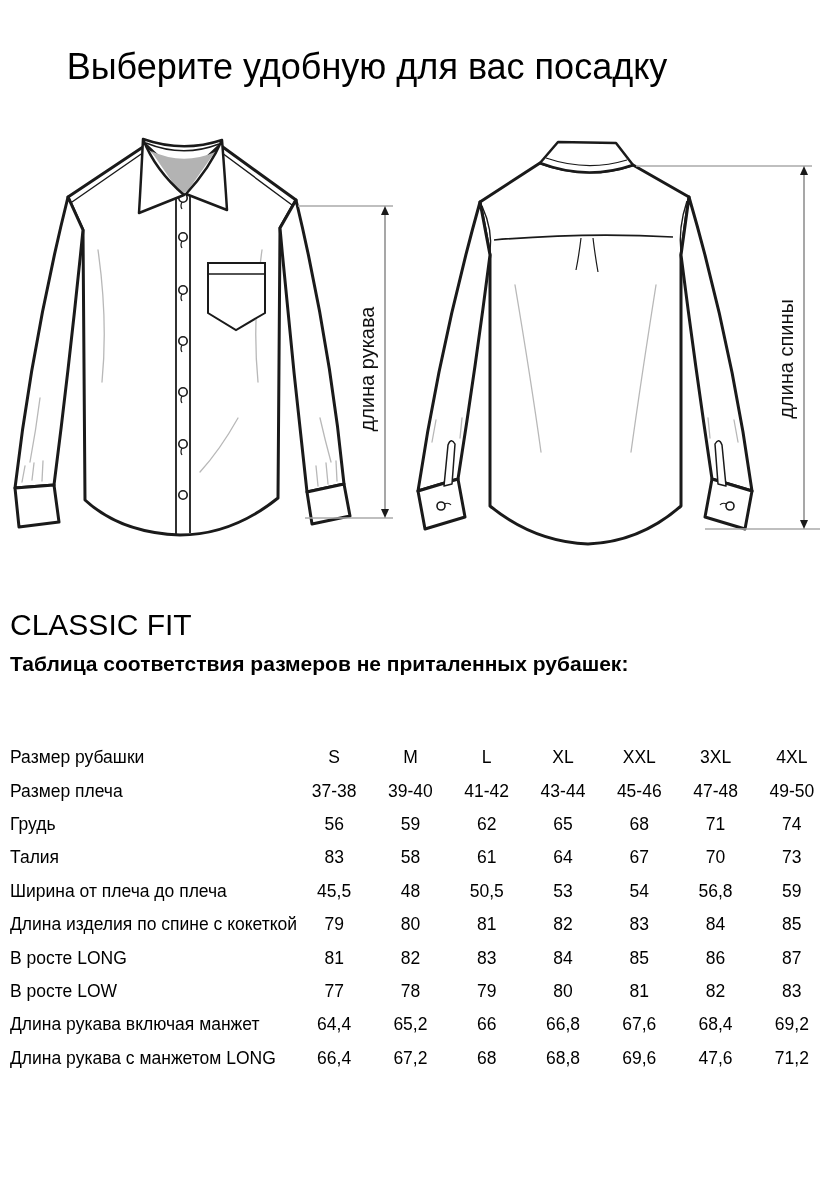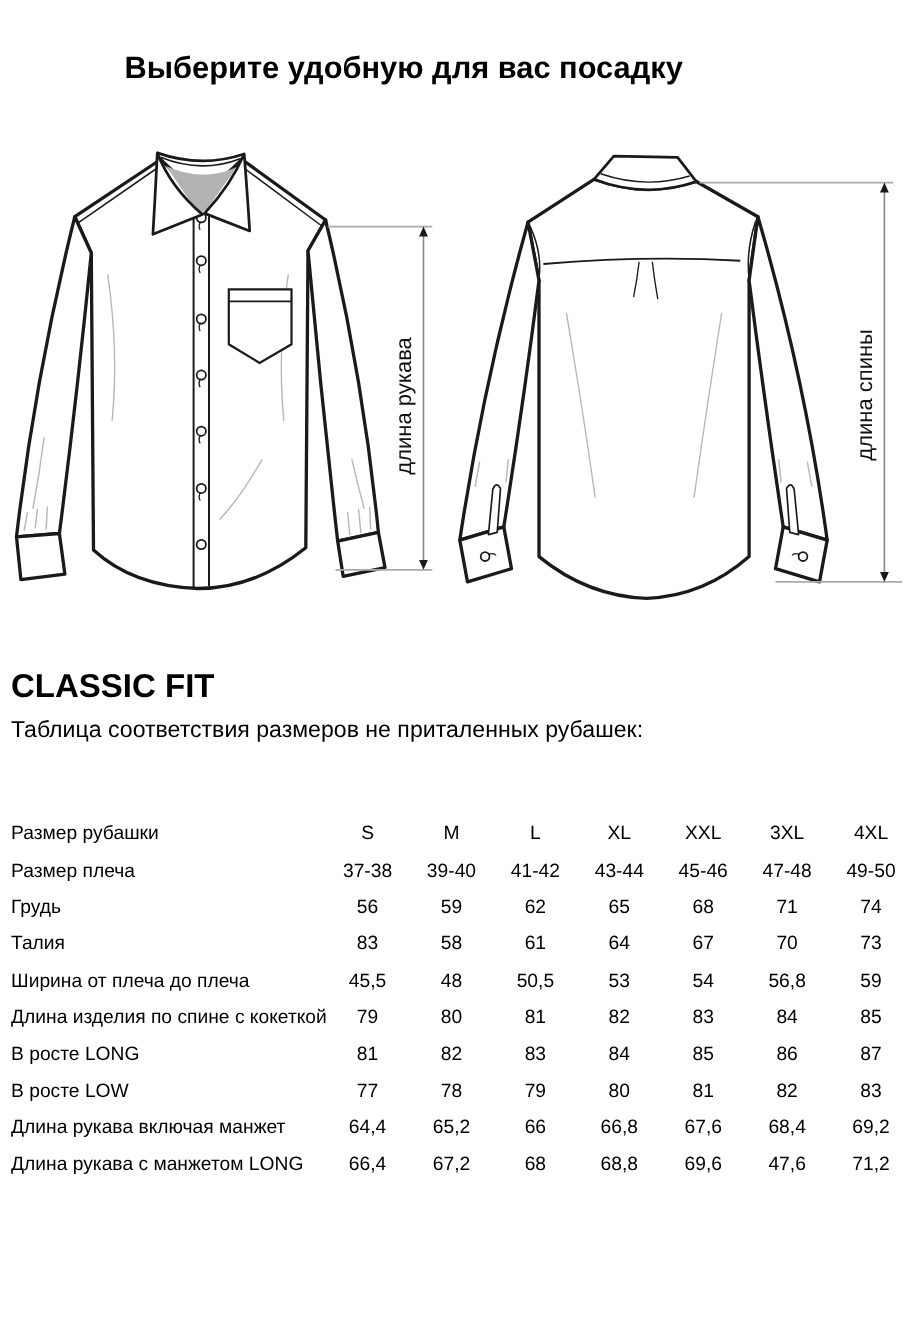--- a/index.html
+++ b/index.html
@@ -1,25 +1,25 @@
 <!DOCTYPE html>
 <html><head>
 <meta charset="utf-8">
 <style>
   html,body{margin:0;padding:0;background:#fff;}
   .page{position:relative;width:825px;height:1200px;background:#fff;overflow:hidden;
         font-family:"Liberation Sans",sans-serif;color:#000;}
   .page-title{position:absolute;top:46px;left:0;width:734px;margin:0;
-              font-size:28px;font-weight:700;text-align:center;letter-spacing:0;}
+              font-size:36px;font-weight:400;text-align:center;letter-spacing:0;}
   .fig{position:absolute;top:120px;}
   .fig-front{left:0;}
   .fig-back{left:400px;}
   .fit-heading{position:absolute;left:10px;top:608px;margin:0;
-               font-size:30px;font-weight:700;letter-spacing:0;}
-  .table-caption{position:absolute;left:10px;top:652px;margin:0;font-size:21px;font-weight:400;}
+               font-size:30px;font-weight:400;letter-spacing:0;}
+  .table-caption{position:absolute;left:10px;top:652px;margin:0;font-size:21px;font-weight:700;}
   .size-table{position:absolute;left:10px;top:741px;width:806px;}
   .t-row{display:grid;grid-template-columns:272px repeat(7,1fr);height:33.4px;align-items:center;gap:28px;}
   .t-label{font-size:17.5px;white-space:nowrap;overflow:visible;text-align:left;}
   .t-cell{font-size:17.5px;text-align:center;white-space:nowrap;}
   svg text{font-family:"Liberation Sans",sans-serif;}
 </style>
 </head>
 <body>
 
 <div class="page">

